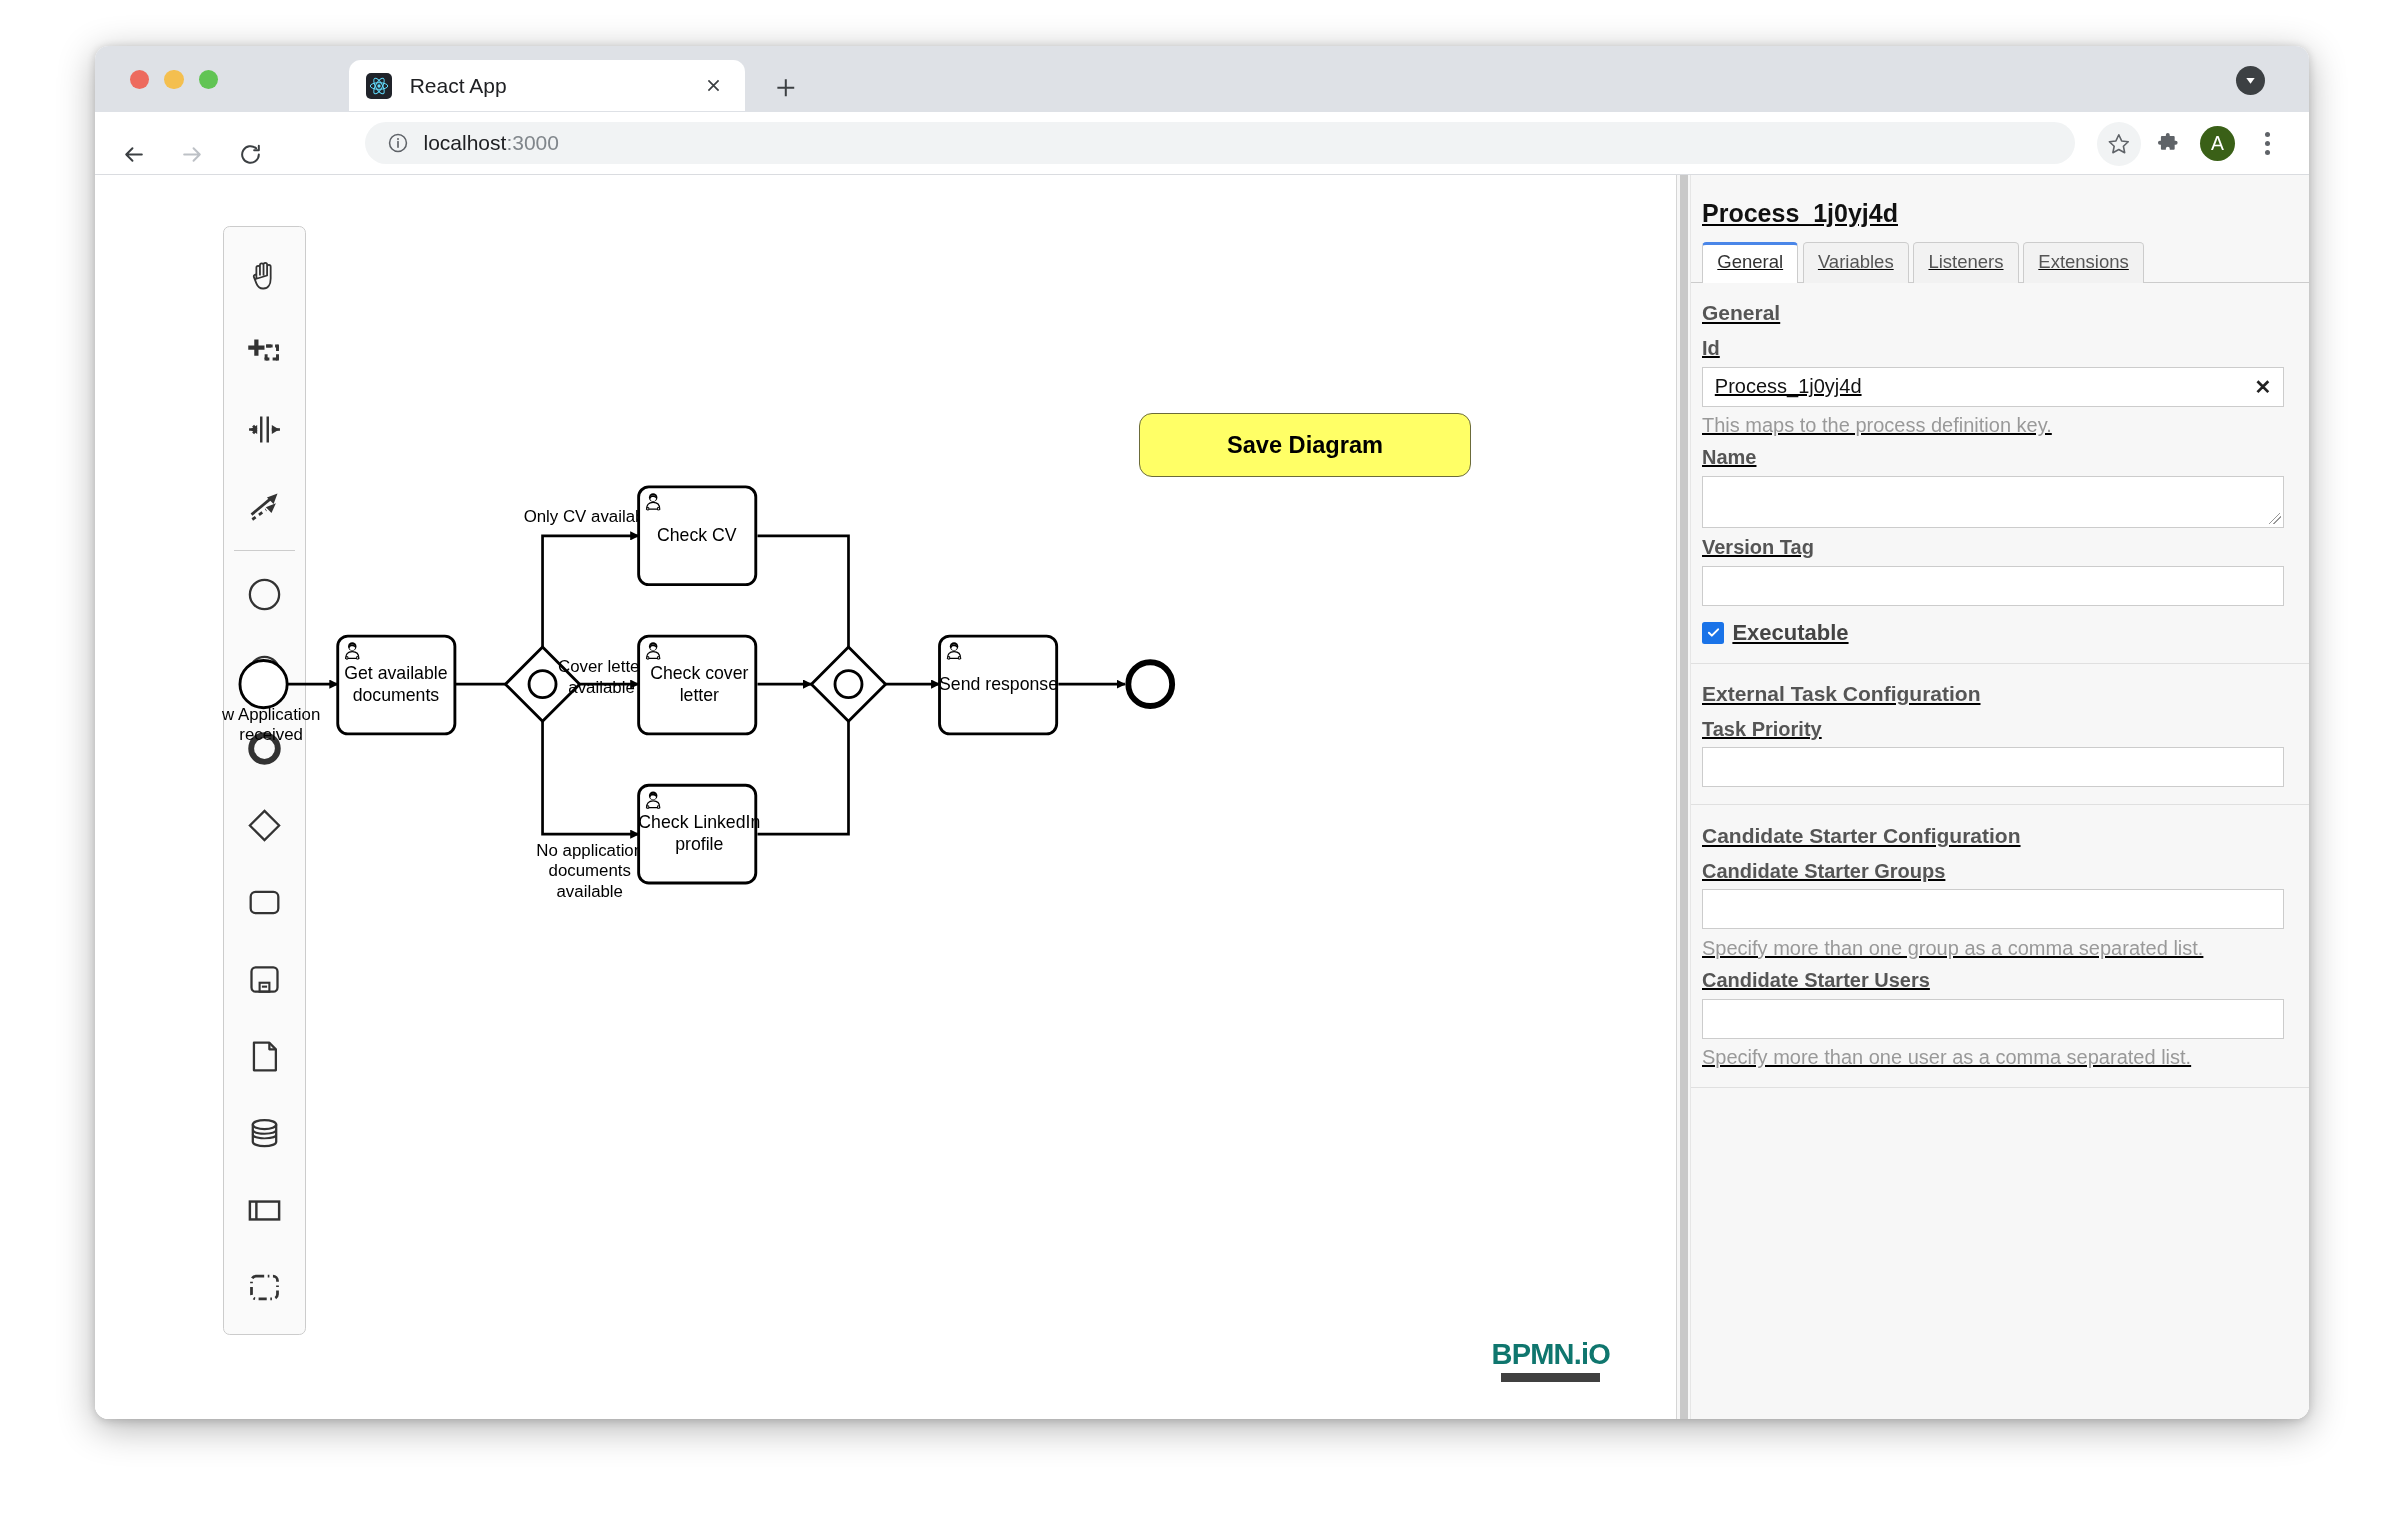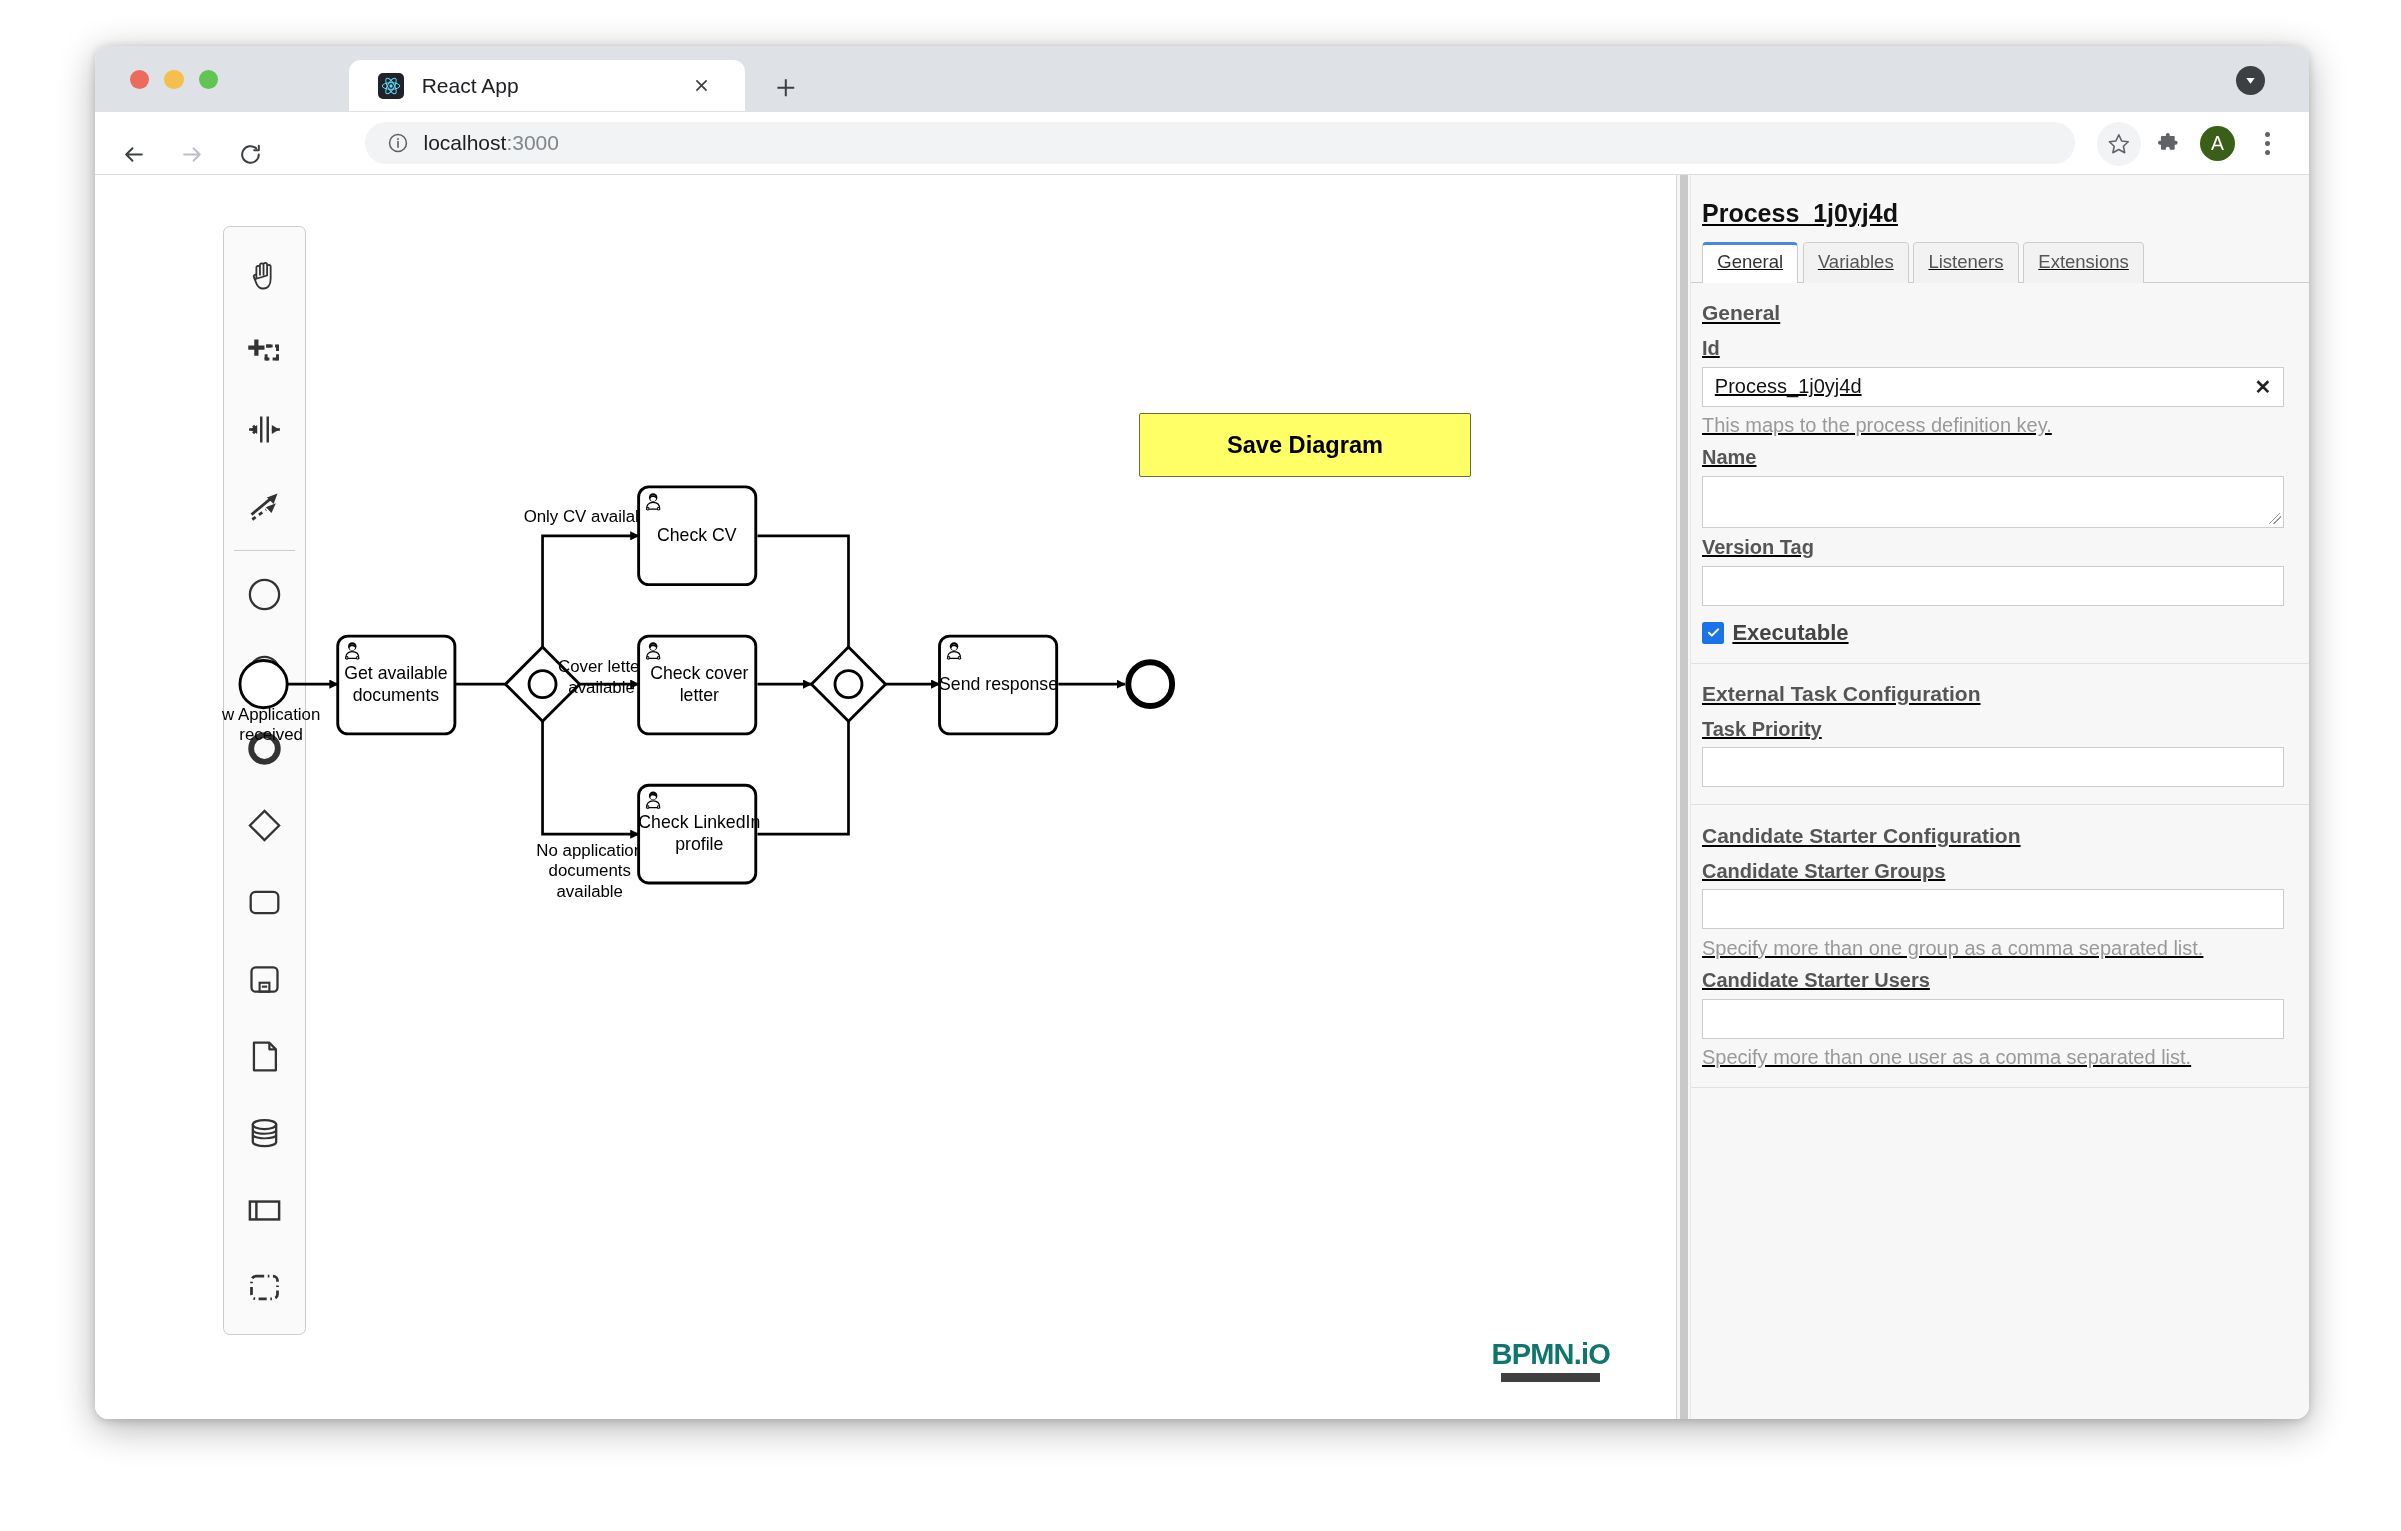--- a/index.html
+++ b/index.html
@@ -37,21 +37,21 @@
   .dot.yellow { background: #f4bf4f; }
   .dot.green { background: #61c454; }
 
   .tab {
     position: absolute;
     left: 254px; top: 14.3px;
     width: 396px; height: 51px;
     background: #ffffff;
     border-radius: 11.8px 11.8px 0 0;
     display: flex; align-items: center;
-    padding: 0 29px;
+    padding: 0 17px;
   }
   .tab-favicon {
     width: 26px; height: 26px; border-radius: 5px;
     background: #20232a;
     display: flex; align-items: center; justify-content: center;
     flex: none;
   }
   .tab-title {
     margin-left: 17.7px;
     font-size: 21px;
@@ -168,21 +168,21 @@
   .pal-sep {
     width: 61px; height: 0.8px; background: #cccccc; margin: 5px 0;
   }
 
   
   .save-diagram {
     position: absolute; left: 1044px; top: 238px;
     width: 332px; height: 64px;
     background: #ffff66;
     border: 0.8px solid #6b6b3a;
-    border-radius: 2px;
+    border-radius: 13px;
     font-size: 23.6px; font-weight: bold;
     color: #000000;
     display: flex; align-items: center; justify-content: center;
     cursor: pointer;
   }
 
   
   .diagram {
     position: absolute; left: 0; top: 0;
     width: 1582px; height: 1245px;

